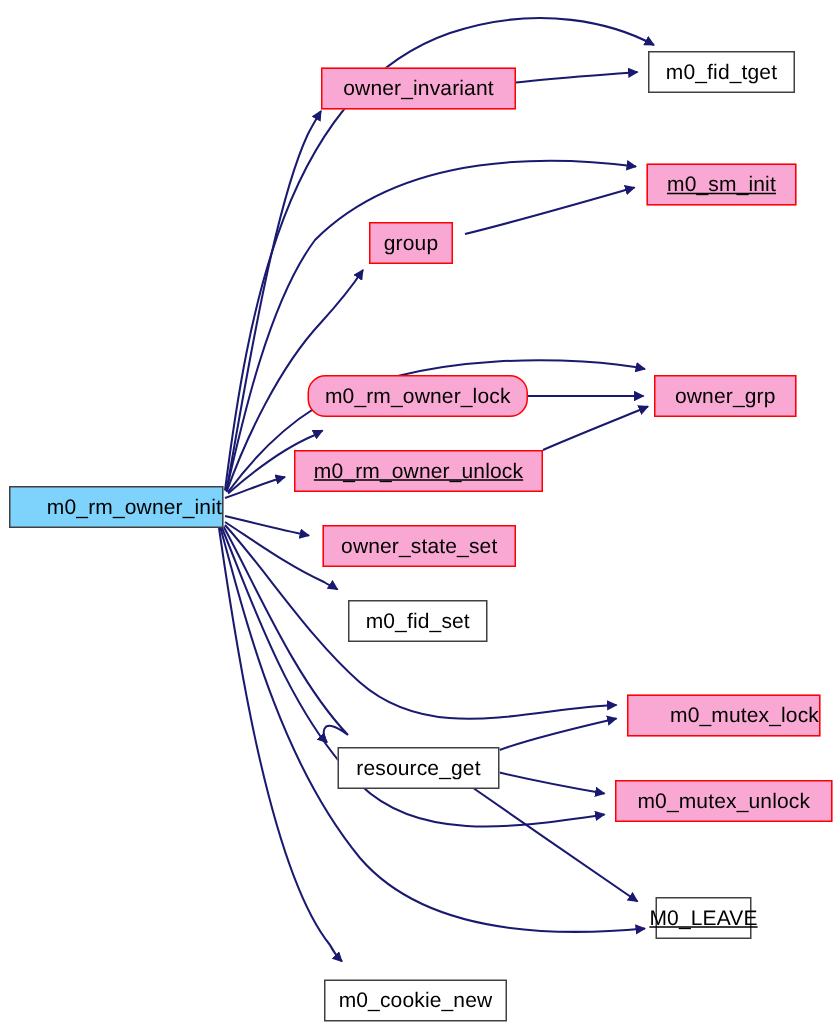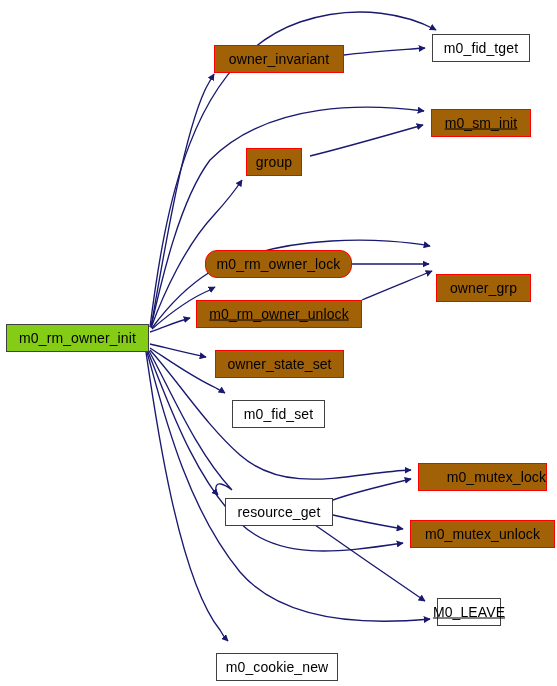--- a/index.html
+++ b/index.html
@@ -37,29 +37,30 @@
     white-space: nowrap;
     letter-spacing: 0.1px;
     z-index: 5;
   }
   .node-label {
     pointer-events: none;
     transform: translateY(-0.5px);
   }
   .node.red {
     border: 1.6px solid #ff0000;
-    background: #a16207;
+    background: #f9a8d4;
   }
   .node.black {
     border: 1.6px solid #404040;
     background: #ffffff;
   }
   .node.root {
     border: 1.6px solid #404040;
-    background: #84cc16;
+    background: #7dd3fc;
+    justify-content: flex-end;
   }
 </style>
 </head>
 <body>
 
 <div id="graph">
 
   <svg id="edge-layer" viewBox="0 0 557 686" xmlns="http://www.w3.org/2000/svg">
     <defs>
       <marker id="arrow" viewBox="0 0 10 10" refX="9" refY="5" markerWidth="5.2" markerHeight="5.2" orient="auto-start-reverse">
@@ -103,21 +104,21 @@
       </div>
       <div class="node red" style="left: 431px; top: 109px; width: 100px; height: 28px; text-decoration: underline;">
         <span class="node-label">m0_sm_init</span>
       </div>
       <div class="node red" style="left: 246px; top: 148px; width: 56px; height: 28px;">
         <span class="node-label">group</span>
       </div>
       <div class="node red" style="left: 205px; top: 250px; width: 147px; height: 28px; border-radius: 12px;">
         <span class="node-label">m0_rm_owner_lock</span>
       </div>
-      <div class="node red" style="left: 436px; top: 250px; width: 95px; height: 28px; margin-top: 24px;">
+      <div class="node red" style="left: 436px; top: 250px; width: 95px; height: 28px;">
         <span class="node-label">owner_grp</span>
       </div>
       <div class="node red" style="left: 196px; top: 300px; width: 166px; height: 28px; text-decoration: underline;">
         <span class="node-label">m0_rm_owner_unlock</span>
       </div>
       <div class="node red" style="left: 215px; top: 350px; width: 129px; height: 28px;">
         <span class="node-label">owner_state_set</span>
       </div>
       <div class="node black" style="left: 232px; top: 400px; width: 93px; height: 28px;">
         <span class="node-label">m0_fid_set</span>

